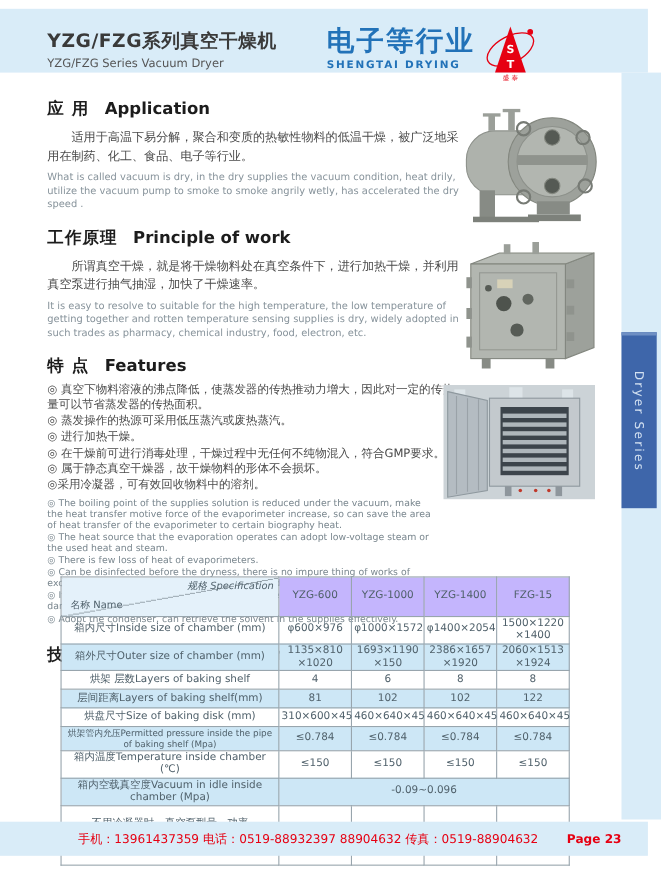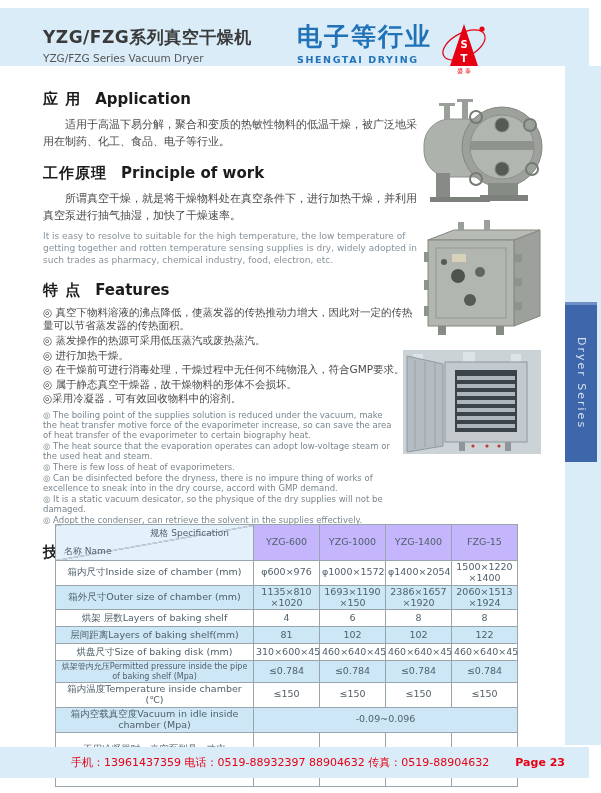--- a/index.html
+++ b/index.html
@@ -49,21 +49,21 @@
   th,td { border:1px solid #98a5ad; font-weight:normal; color:#50616b; text-align:center; vertical-align:middle; padding:1px 2px; font-size:9.5px; line-height:1.15; white-space:pre-line; }
   thead th { height:26px; font-size:9.5px; color:#50616b; background:#c4b5fd; }
   col.c-label { width:198px; }
   col.c-val { width:66px; }
   tbody tr:nth-child(even) { background:#cde7f6; }
   tbody td { height:17px; }
   td.lbl { font-size:9.5px; }
   td.lbl .small2 { display:block; font-size:8px; }
   tr.small-lbl td.lbl { font-size:8px; }
   #diag-cell { position:relative; background:#e4f1fa linear-gradient(to bottom right, rgba(0,0,0,0) 49.4%, #98a5ad 49.4%, #98a5ad 50.6%, rgba(0,0,0,0) 50.6%); }
-  #diag-cell .spec { position:absolute; top:3px; right:24px; font-size:9px; }
+  #diag-cell .spec { position:absolute; top:3px; right:4px; font-size:9px;font-style:italic; }
   #diag-cell .name { position:absolute; bottom:3px; left:8px; font-size:9px; }
 
   
   #footer-contact { font-size:11px; color:#e60012; }
   #footer-page { font-size:11px; color:#e60012; margin-left:26px; font-weight:bold; }
 </style>
 </head>
 <body>
 
 <div class="band" id="header-band">
@@ -93,20 +93,21 @@
 </div>
 
 <div id="content">
 
   <div class="sec">
     <div class="sec-head">
       <span class="zh">应 用</span>
       <span class="en">Application</span>
     </div>
     <p class="p-zh">适用于高温下易分解，聚合和变质的热敏性物料的低温干燥，被广泛地采用在制药、化工、食品、电子等行业。</p>
+    <p class="p-en">What is called vacuum is dry, in the dry supplies the vacuum condition, heat drily, utilize the vacuum pump to smoke to smoke angrily wetly, has accelerated the dry speed .</p>
   </div>
 
   <div class="sec">
     <div class="sec-head">
       <span class="zh">工作原理</span>
       <span class="en">Principle of work</span>
     </div>
     <p class="p-zh">所谓真空干燥，就是将干燥物料处在真空条件下，进行加热干燥，并利用真空泵进行抽气抽湿，加快了干燥速率。</p>
     <p class="p-en">It is easy to resolve to suitable for the high temperature, the low temperature of getting together and rotten temperature sensing supplies is dry, widely adopted in such trades as pharmacy, chemical industry, food, electron, etc.</p>
   </div>

